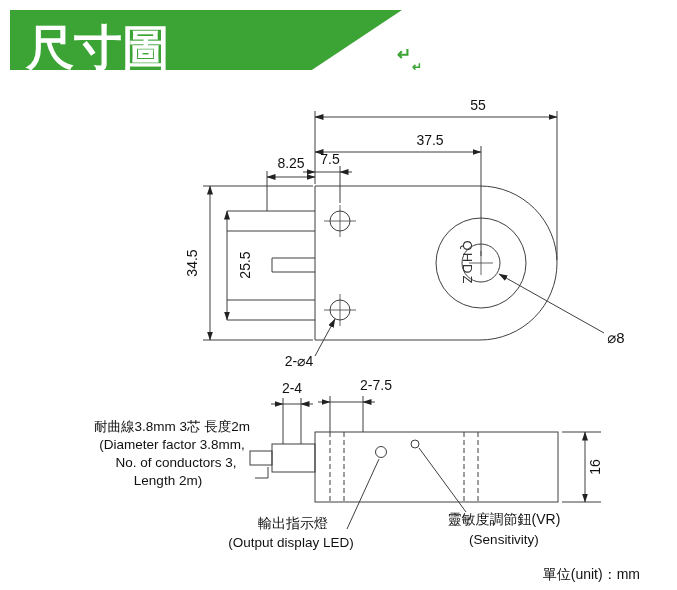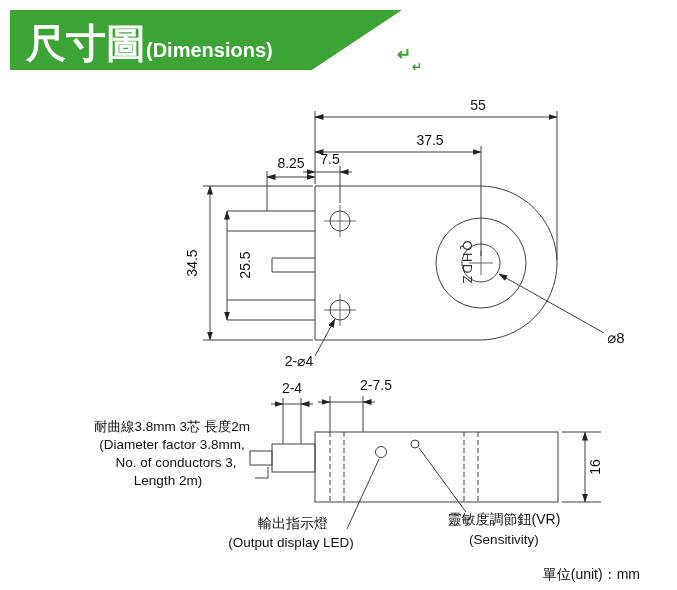--- a/index.html
+++ b/index.html
@@ -15,21 +15,21 @@
   
   .banner {
     position:absolute; left:10px; top:10px;
     width:392px; height:60px;
     background:#3BA435;
     clip-path:polygon(0 0, 100% 0, 77% 100%, 0 100%);
     display:flex; align-items:baseline;
     padding:6px 0 0 16px;
     color:#ffffff;
   }
-  .banner-title { font-size:40px; font-weight:bold; line-height:1.35; }
+  .banner-title { font-size:48px; font-weight:bold; line-height:1.35; }
   .banner-sub   { font-size:20px; font-weight:bold; }
 
   .banner-arrow { position:absolute; color:#3BA435; font-weight:bold; line-height:1; }
   .banner-arrow.a1 { left:397px; top:46px; font-size:17px; }
   .banner-arrow.a2 { left:412px; top:61px; font-size:12px; }
 
   svg text {
     fill:#111111; stroke:none;
     font-family:"Liberation Sans", sans-serif;
     font-size:14px;
@@ -143,16 +143,15 @@
   <g>
     <text x="504" y="524" text-anchor="middle">靈敏度調節鈕(VR)</text>
     <text class="small" x="504" y="544" text-anchor="middle">(Sensitivity)</text>
   </g>
 
   <text x="640" y="579" text-anchor="end">單位(unit)：mm</text>
 </svg>
 
 <div class="banner" style="background: rgb(59, 164, 53);">
   <span class="banner-title">尺寸圖</span>
-  <span class="banner-sub">(Dimensions)</span>
 </div>
 <span class="banner-arrow a1" style="color: rgb(59, 164, 53);">↵</span>
 <span class="banner-arrow a2" style="color: rgb(59, 164, 53);">↵</span>
 
 </body></html>

